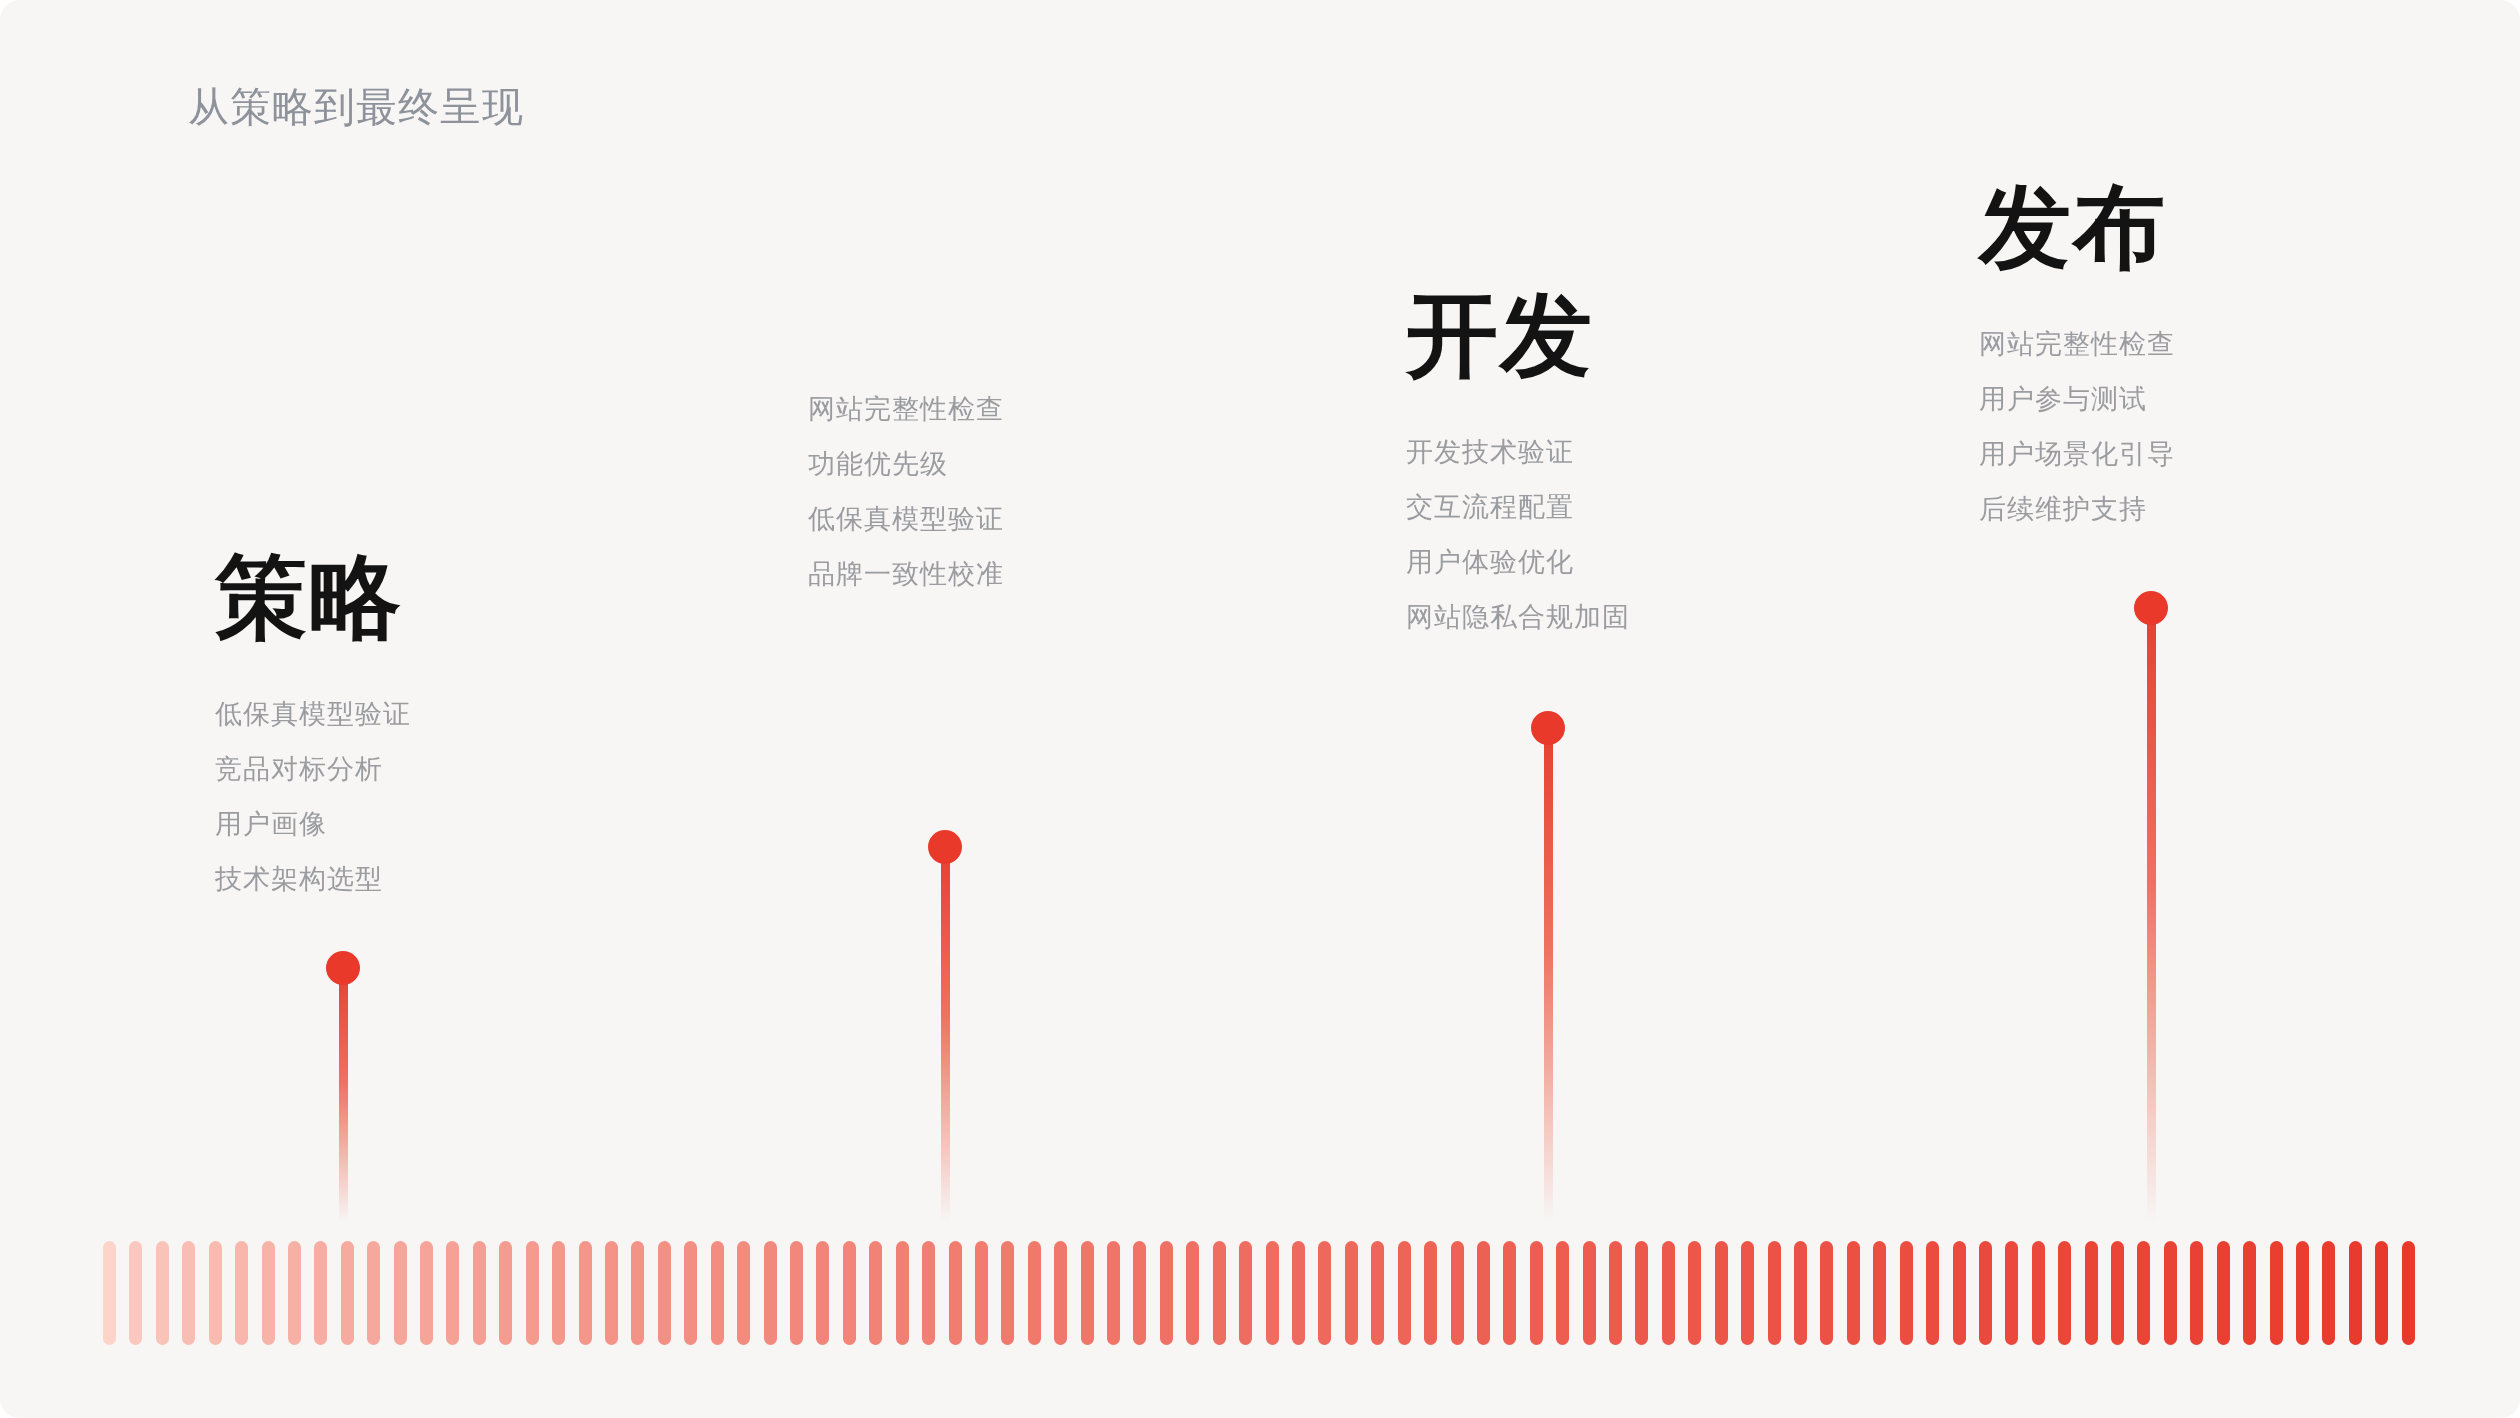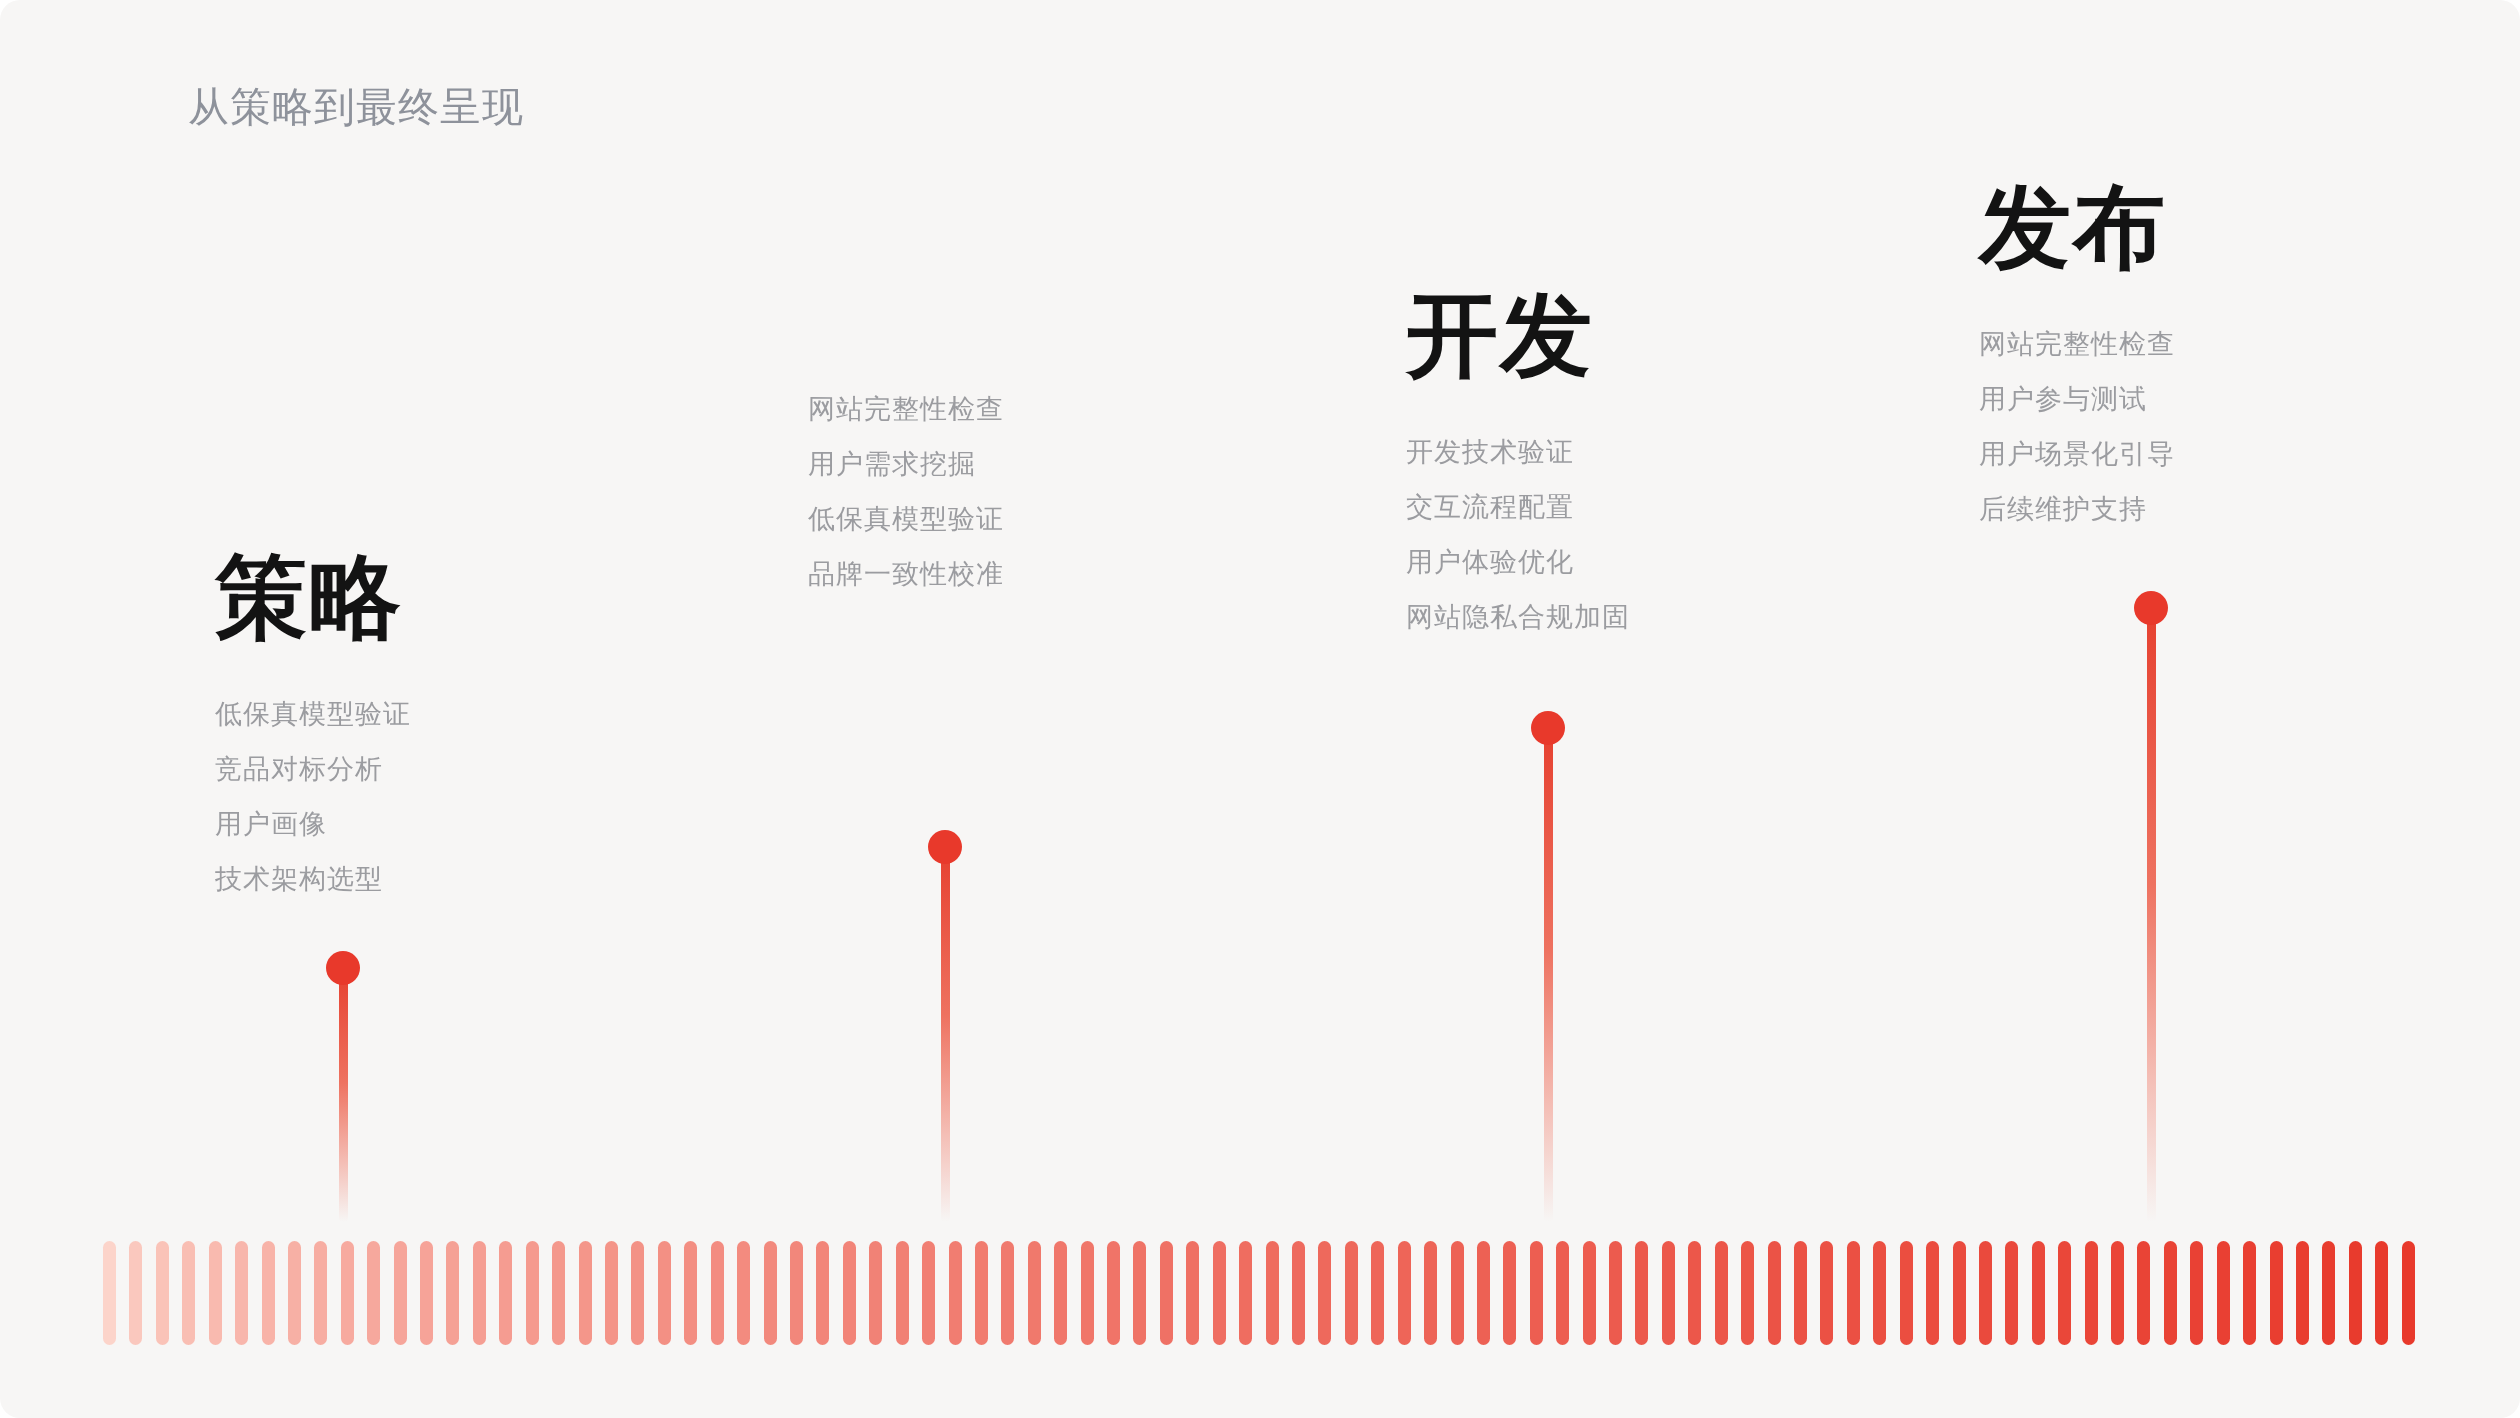--- a/index.html
+++ b/index.html
@@ -113,21 +113,21 @@
   <div class="stage g0">
     <h2 class="stage-title">策略</h2>
     <div class="stage-item">低保真模型验证</div>
     <div class="stage-item">竞品对标分析</div>
     <div class="stage-item">用户画像</div>
     <div class="stage-item">技术架构选型</div>
   </div>
 
   <div class="stage g1">
     <div class="stage-item">网站完整性检查</div>
-    <div class="stage-item">用户需求挖掘</div>
+    <div class="stage-item">功能优先级</div>
     <div class="stage-item">低保真模型验证</div>
     <div class="stage-item">品牌一致性校准</div>
   </div>
 
   <div class="stage g3">
     <h2 class="stage-title">发布</h2>
     <div class="stage-item">网站完整性检查</div>
     <div class="stage-item">用户参与测试</div>
     <div class="stage-item">用户场景化引导</div>
     <div class="stage-item">后续维护支持</div>

